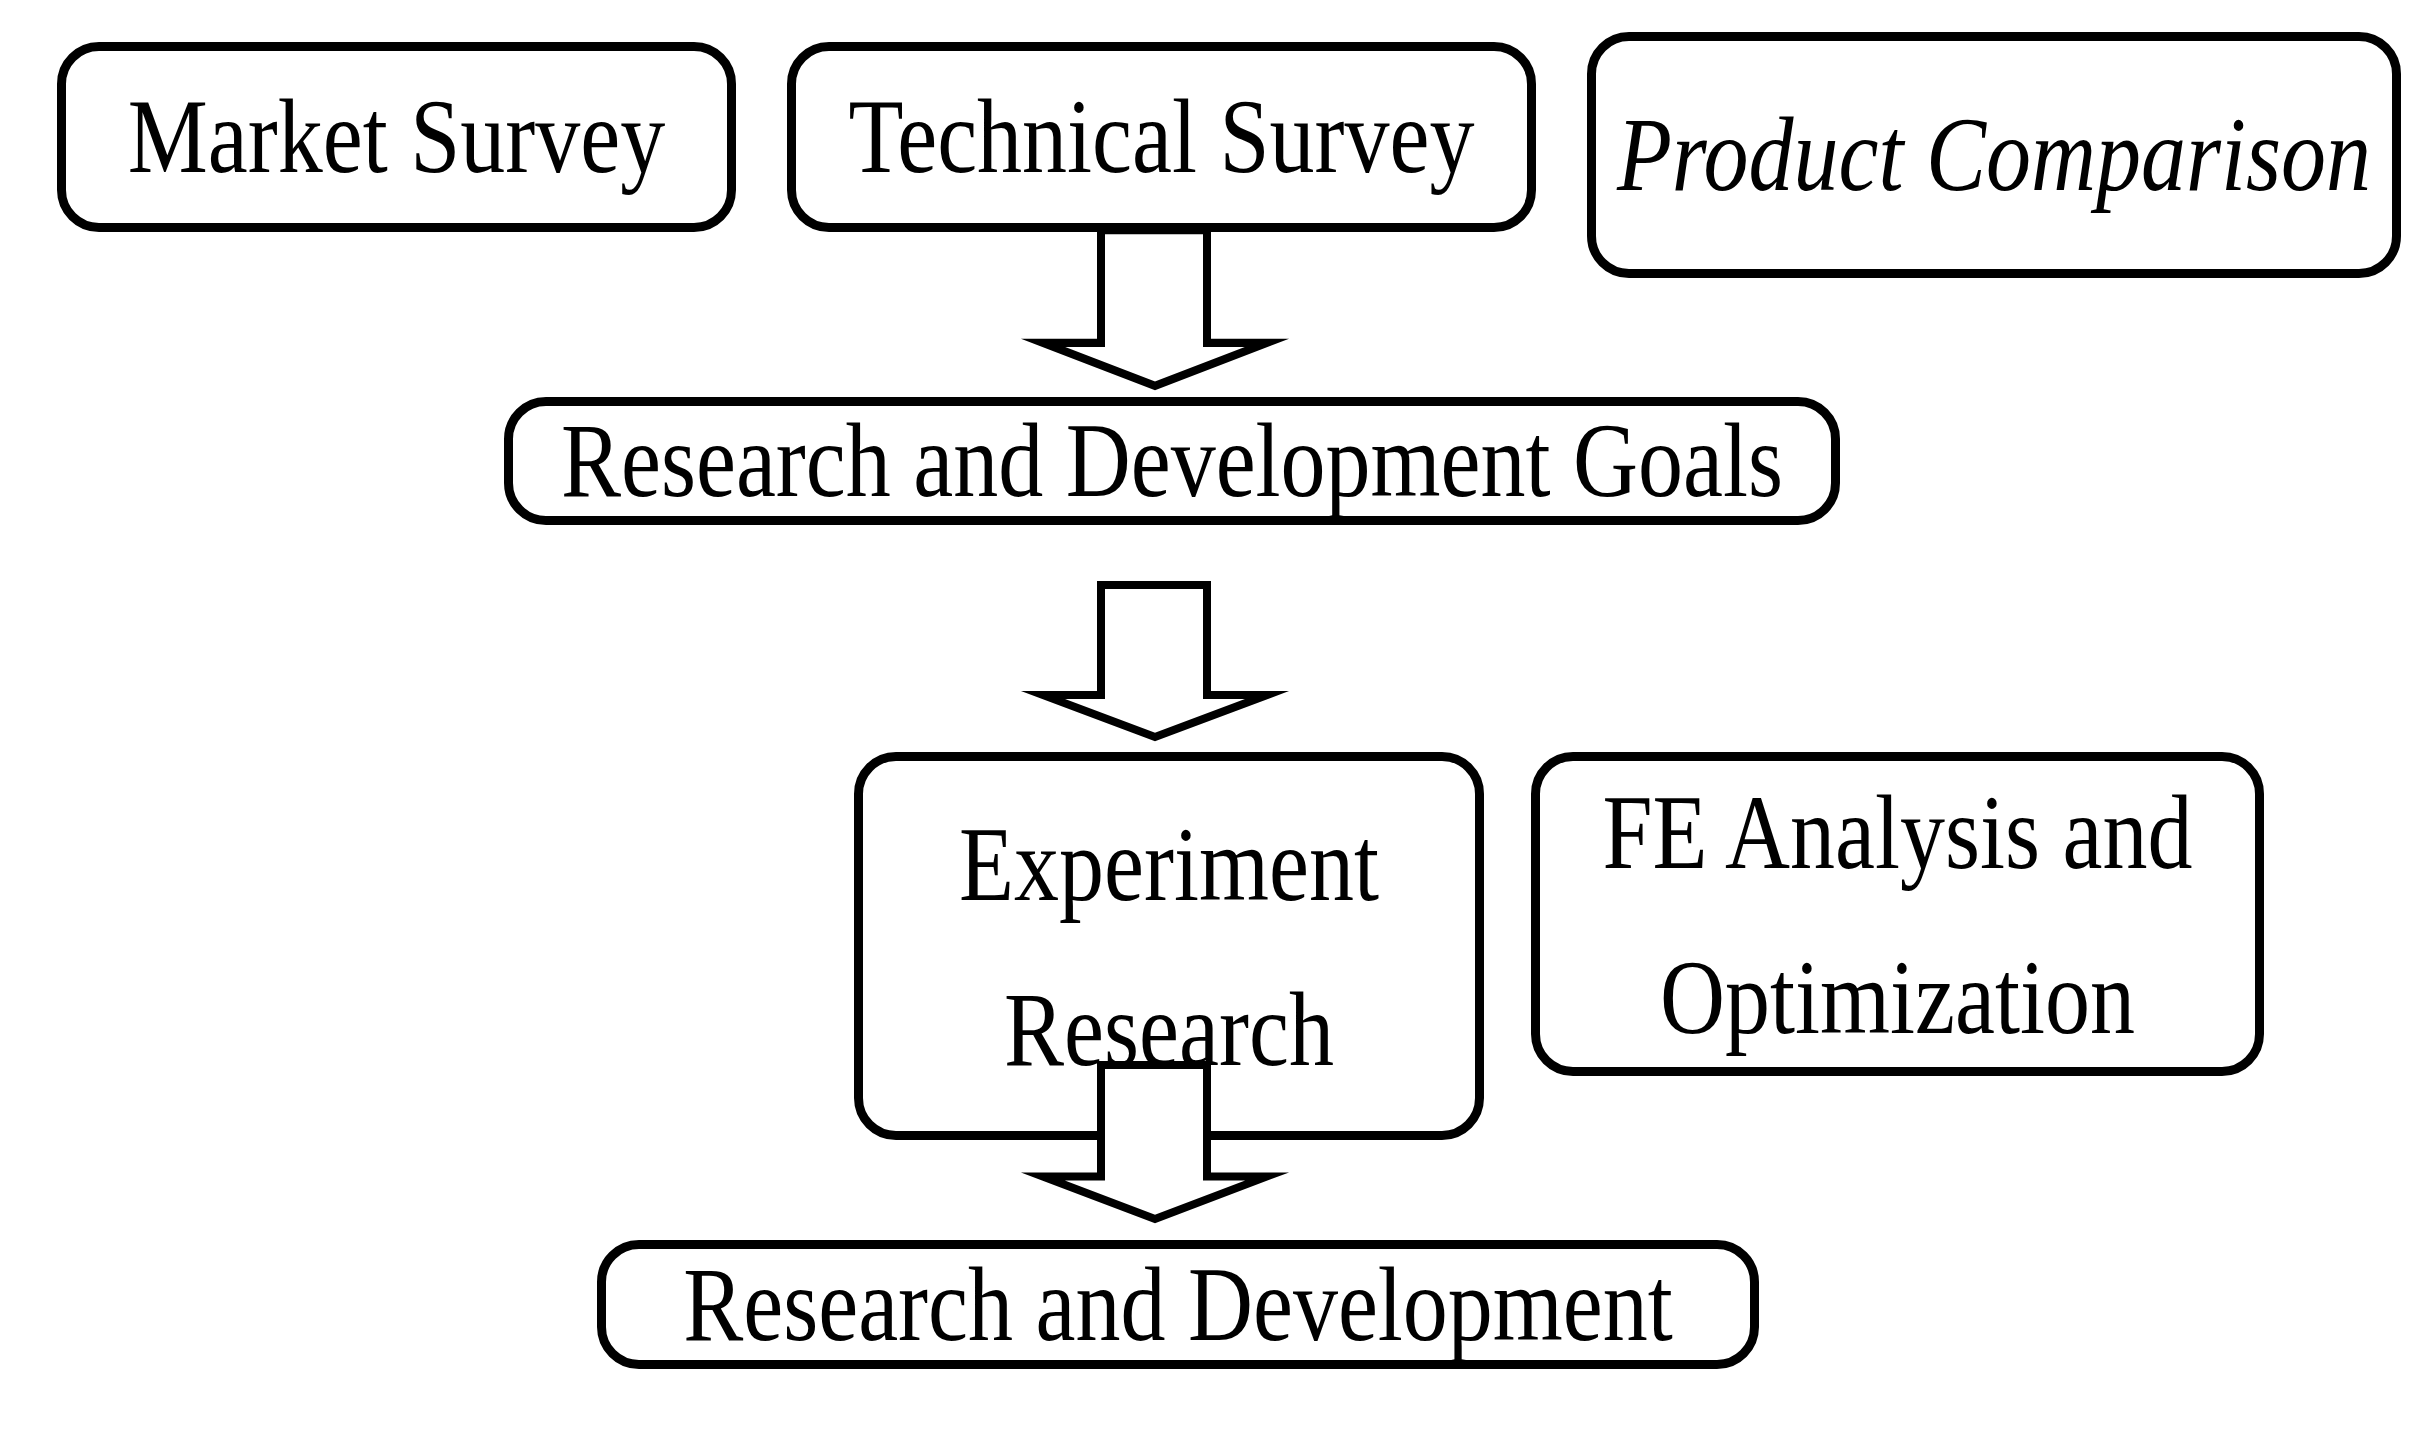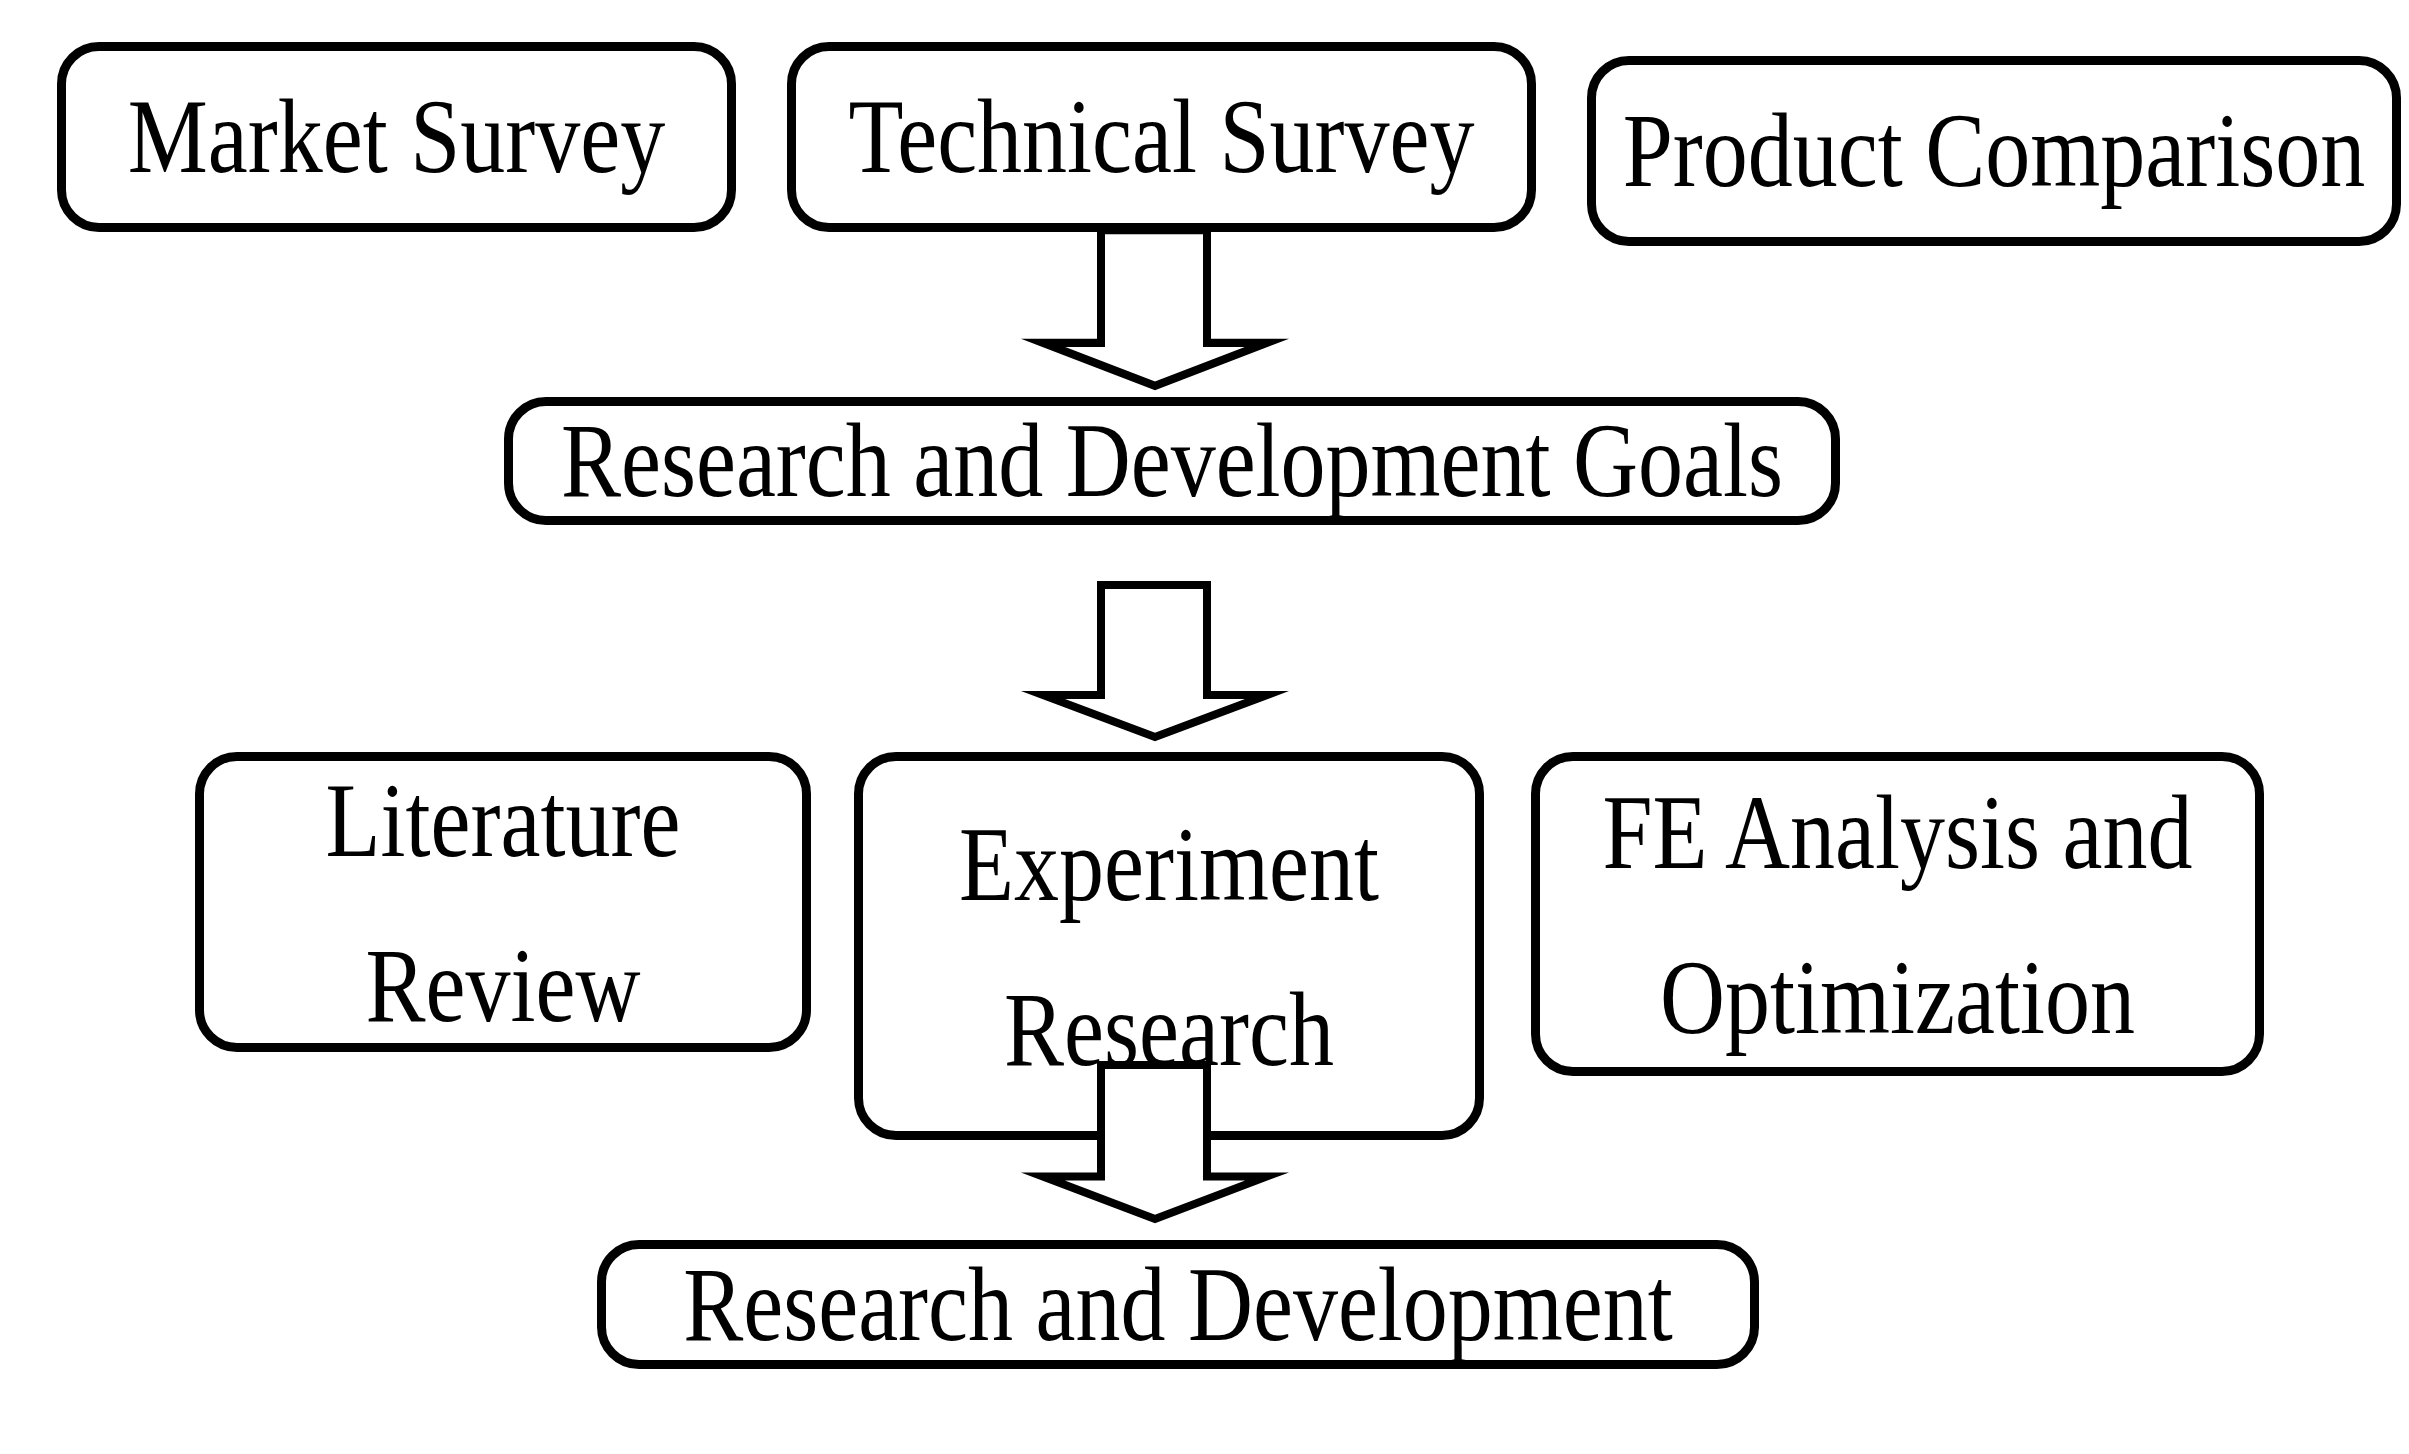--- a/index.html
+++ b/index.html
@@ -35,21 +35,21 @@
     transform: scaleY(1.18);
     transform-origin: center;
   }
   .arrow {
     position: absolute;
     overflow: visible;
   }
 
   #n-market     { left: 57px;   top: 42px;   width: 679px;  height: 190px; }
   #n-technical  { left: 787px;  top: 42px;   width: 749px;  height: 190px; }
-  #n-product    { left: 1587px; top: 56px;   width: 814px;  height: 190px; }
+  #n-product    { left: 1587px; top: 32px;   width: 814px;  height: 246px; font-style: italic; }
   #n-goals      { left: 504px;  top: 397px;  width: 1336px; height: 128px; }
   #n-literature { left: 195px;  top: 752px;  width: 616px;  height: 300px; }
   #n-experiment { left: 854px;  top: 752px;  width: 630px;  height: 388px; }
   #n-fe         { left: 1531px; top: 752px;  width: 733px;  height: 324px; }
   #n-rd         { left: 597px;  top: 1240px; width: 1162px; height: 129px; }
 
   #a1 { left: 1039px; top: 226px;  width: 232px; height: 164px; }
   #a2 { left: 1039px; top: 581px;  width: 232px; height: 160px; }
   #a3 { left: 1039px; top: 1061px; width: 232px; height: 162px; }
 </style>
@@ -73,24 +73,20 @@
   </svg>
 
   <div class="node" id="n-goals">
     <span class="label">Research and Development Goals</span>
   </div>
 
   <svg class="arrow" id="a2" viewBox="0 0 232 160" preserveAspectRatio="none">
     <polygon points="62,4 168,4 168,114 228,114 116,156 4,114 62,114" fill="#ffffff" stroke="#000000" stroke-width="8" stroke-miterlimit="12"></polygon>
   </svg>
 
-  <div class="node" id="n-literature">
-    <span class="label">Literature
-Review</span>
-  </div>
   <div class="node" id="n-experiment">
     <span class="label">Experiment
 Research</span>
   </div>
   <div class="node" id="n-fe">
     <span class="label">FE Analysis and
 Optimization</span>
   </div>
 
   <svg class="arrow" id="a3" viewBox="0 0 232 160" preserveAspectRatio="none">

